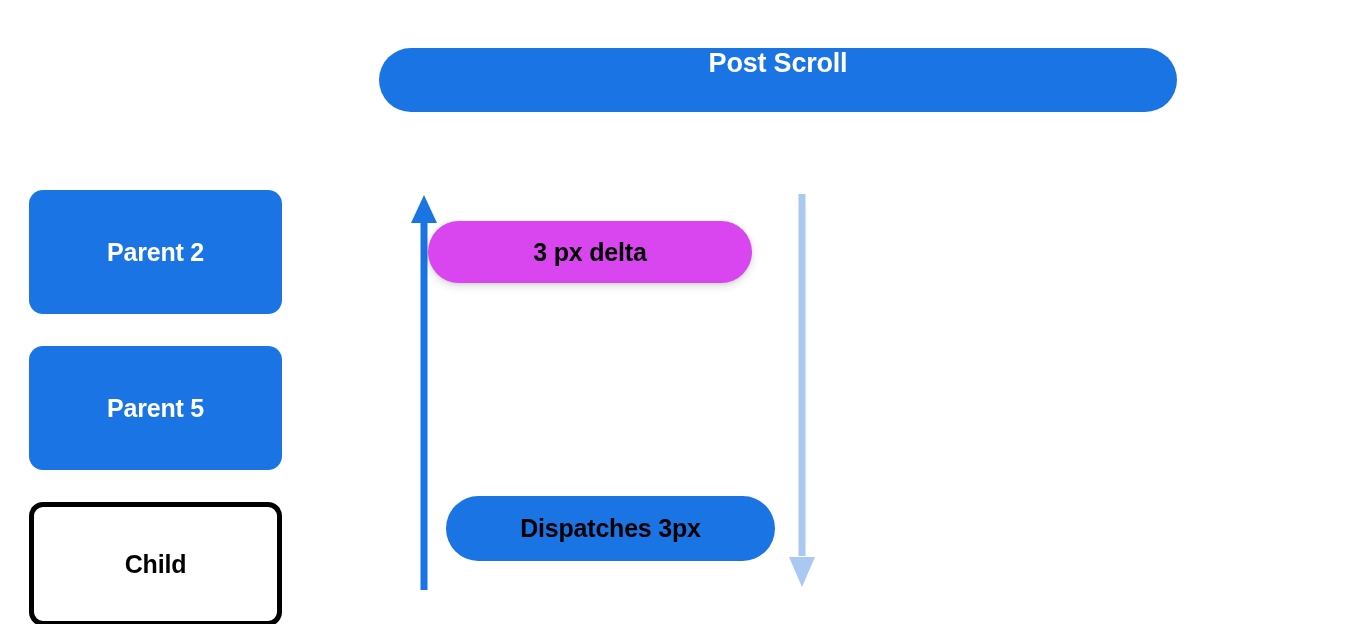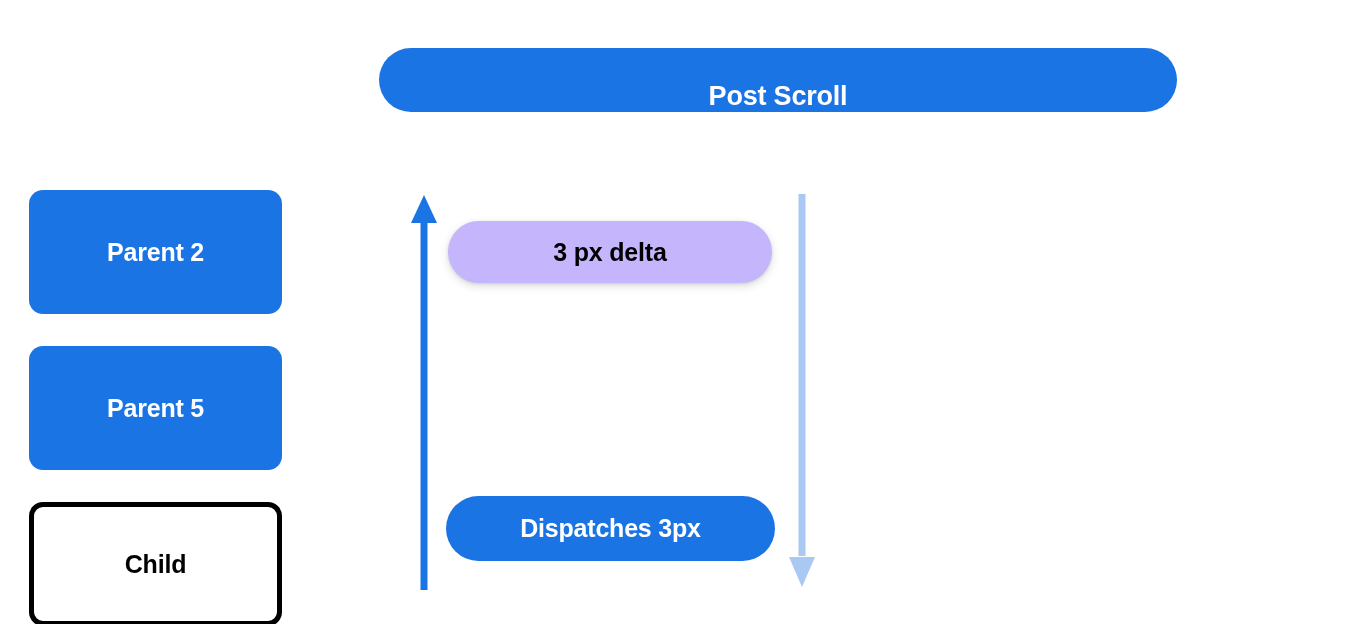--- a/index.html
+++ b/index.html
@@ -24,21 +24,21 @@
   
   .header-pill {
     position: absolute;
     left: 379px;
     top: 48px;
     width: 798px;
     height: 64px;
     background: #1b74e4;
     border-radius: 32px;
     display: flex;
-    align-items: flex-end;
+    align-items: flex-start;
     justify-content: center;
   }
   .header-pill .label {
     color: #ffffff;
     font-size: 27px;
     font-weight: bold;
     letter-spacing: -0.2px;
   }
 
   
@@ -82,25 +82,25 @@
   }
 
   
   .arrow {
     position: absolute;
   }
 
   
   .delta-pill {
     position: absolute;
-    left: 448px;
+    left: 428px;
     top: 221px;
     width: 324px;
     height: 62px;
-    background: #c4b5fd;
+    background: #d946ef;
     border-radius: 31px;
     display: flex;
     align-items: center;
     justify-content: center;
     box-shadow: 0 3px 9px rgba(60, 64, 67, 0.18), 0 1px 3px rgba(60, 64, 67, 0.12);
   }
   .delta-pill .label {
     color: #000000;
     font-size: 25px;
     font-weight: bold;
@@ -113,21 +113,21 @@
     top: 496px;
     width: 329px;
     height: 65px;
     background: #1b74e4;
     border-radius: 33px;
     display: flex;
     align-items: center;
     justify-content: center;
   }
   .dispatch-pill .label {
-    color: #ffffff;
+    color: #000000;
     font-size: 25px;
     font-weight: bold;
     letter-spacing: -0.2px;
   }
 </style>
 </head>
 <body>
 
 <div class="canvas">
 

